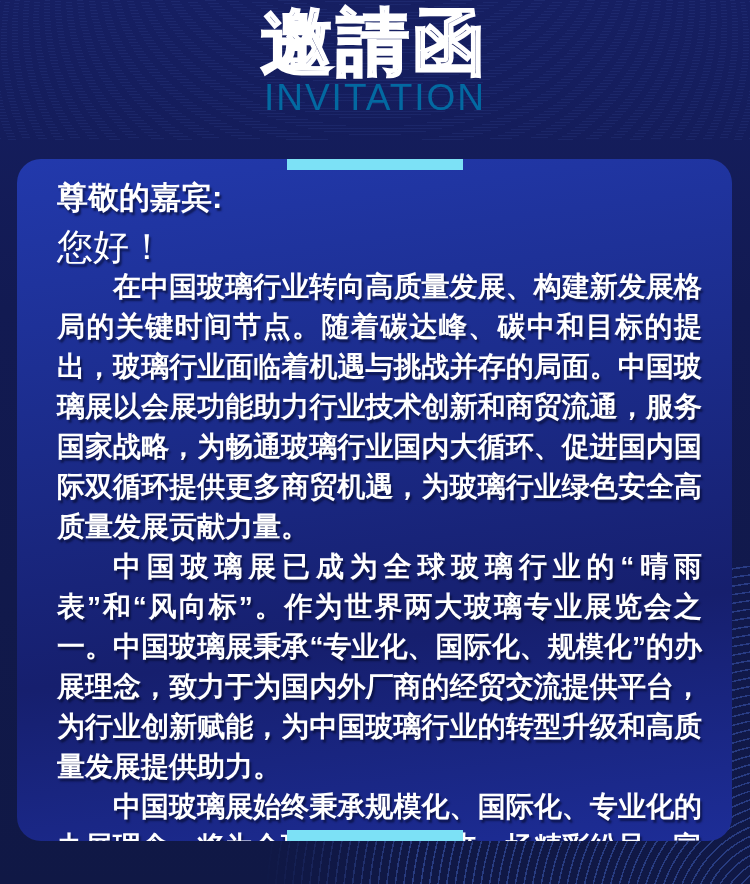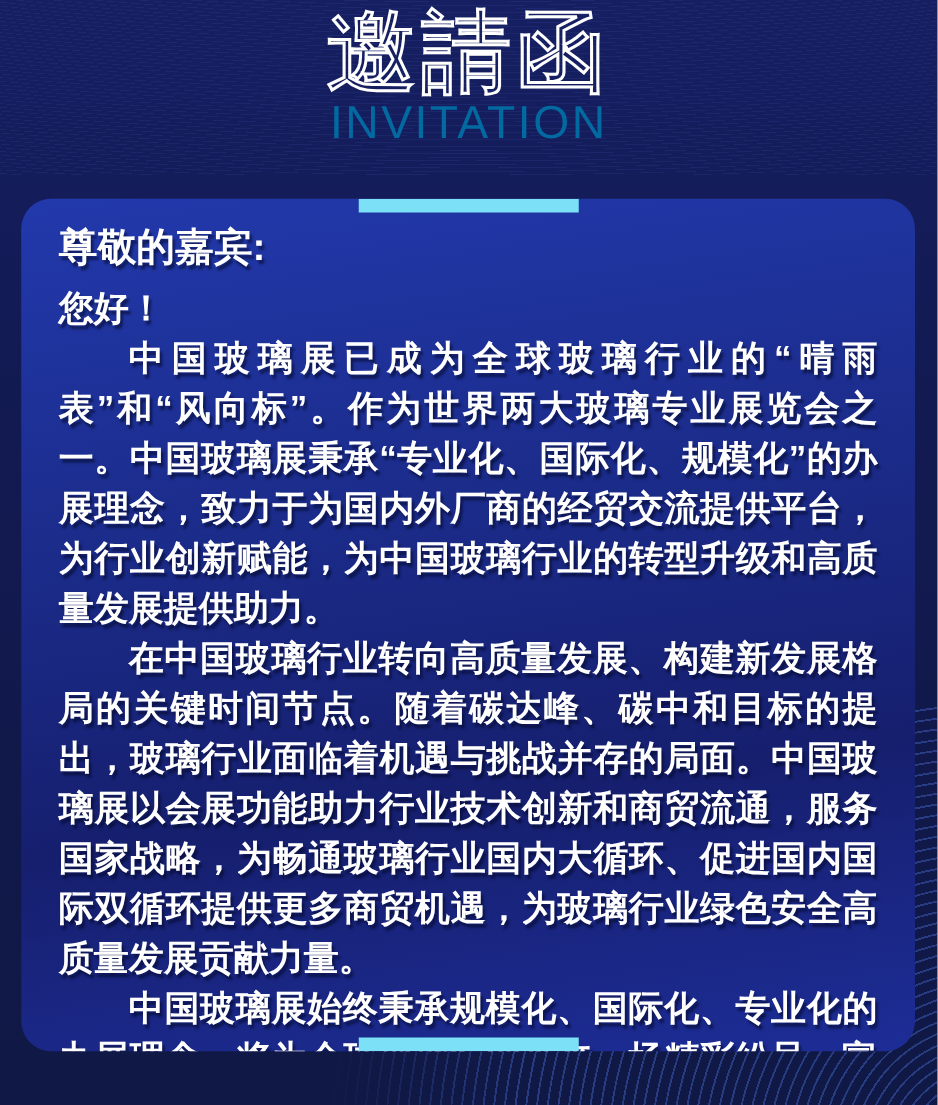--- a/index.html
+++ b/index.html
@@ -42,21 +42,21 @@
     position: absolute;
     top: 4px; left: 0;
     width: 750px;
     text-align: center;
     color: #ffffff;
     z-index: 1;
   }
   .logo-cn {
     font-size: 72px;
     line-height: 1.06;
-    font-weight: normal;
+    font-weight: bold;
     letter-spacing: 4px;
     color: #ffffff;
     -webkit-text-fill-color: rgba(255,255,255,0);
     -webkit-text-stroke: 2.4px #ffffff;
   }
   .logo-en {
     font-size: 37px;
     line-height: 1.0;
     font-weight: 400;
     letter-spacing: 2px;
@@ -70,21 +70,21 @@
     left: 17px;
     top: 159px;
     width: 715px;
     height: 682px;
     box-sizing: border-box;
     border-radius: 24px;
     background: linear-gradient(172deg,
       #2239ac 0%, #1b2b89 38%, #161f6e 68%, #1d2d97 100%);
     overflow: hidden;
     z-index: 2;
-    padding: 20px 14px 0 14px;
+    padding: 20px 14px 0 24px;
   }
   .accent-bar {
     position: absolute;
     left: 50%;
     transform: translateX(-50%);
     width: 176px;
     height: 11px;
     background: #7ce1f6;
   }
   .accent-bar.top { top: 0; }
@@ -93,23 +93,23 @@
   .greeting {
     margin: 0 16px;
     font-size: 31px;
     line-height: 38px;
     font-weight: bold;
     color: #ffffff;
     text-shadow: 2px 3px 2px rgba(3,8,40,0.6);
   }
   .salutation {
     margin: 10px 16px 0 16px;
-    font-size: 28px;
+    font-size: 36px;
     line-height: 40px;
-    font-weight: bold;
+    font-weight: normal;
     color: #ffffff;
     text-shadow: 2px 3px 2px rgba(3,8,40,0.6);
   }
   .body-para {
     margin: 0 16px;
     font-size: 28px;
     line-height: 40px;
     font-weight: bold;
     color: #ffffff;
     text-align: justify;
@@ -128,20 +128,20 @@
   <div class="logo-en">INVITATION</div>
 </header>
 
 <main class="card">
   <div class="accent-bar top"></div>
 
   <h1 class="greeting">尊敬的嘉宾:</h1>
 
   <p class="salutation">您好！</p>
 
+  <p class="body-para">在中国玻璃行业转向高质量发展、构建新发展格局的关键时间节点。随着碳达峰、碳中和目标的提出，玻璃行业面临着机遇与挑战并存的局面。中国玻璃展以会展功能助力行业技术创新和商贸流通，服务国家战略，为畅通玻璃行业国内大循环、促进国内国际双循环提供更多商贸机遇，为玻璃行业绿色安全高质量发展贡献力量。</p>
+
   <p class="body-para">中国玻璃展已成为全球玻璃行业的“晴雨表”和“风向标”。作为世界两大玻璃专业展览会之一。中国玻璃展秉承“专业化、国际化、规模化”的办展理念，致力于为国内外厂商的经贸交流提供平台，为行业创新赋能，为中国玻璃行业的转型升级和高质量发展提供助力。</p>
-
-  <p class="body-para">在中国玻璃行业转向高质量发展、构建新发展格局的关键时间节点。随着碳达峰、碳中和目标的提出，玻璃行业面临着机遇与挑战并存的局面。中国玻璃展以会展功能助力行业技术创新和商贸流通，服务国家战略，为畅通玻璃行业国内大循环、促进国内国际双循环提供更多商贸机遇，为玻璃行业绿色安全高质量发展贡献力量。</p>
 
   <p class="body-para">中国玻璃展始终秉承规模化、国际化、专业化的办展理念，将为全球玻璃行业带来一场精彩纷呈、富有成效的贸易和技术交流盛会。佰盛科技期待您的到来。</p>
 
   <div class="accent-bar bottom"></div>
 </main>
 
 </body></html>

